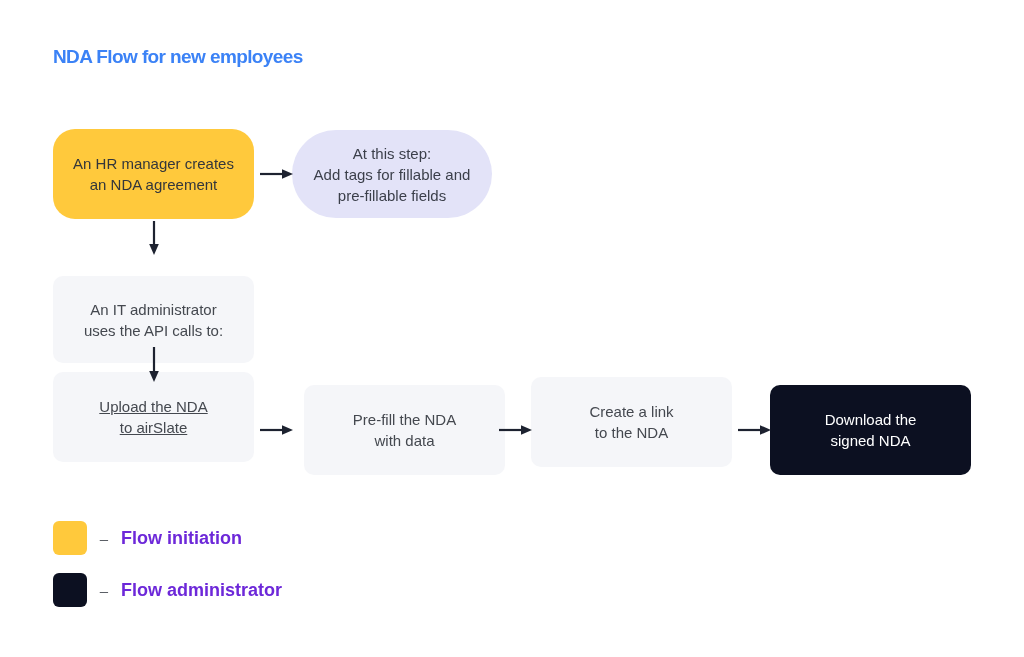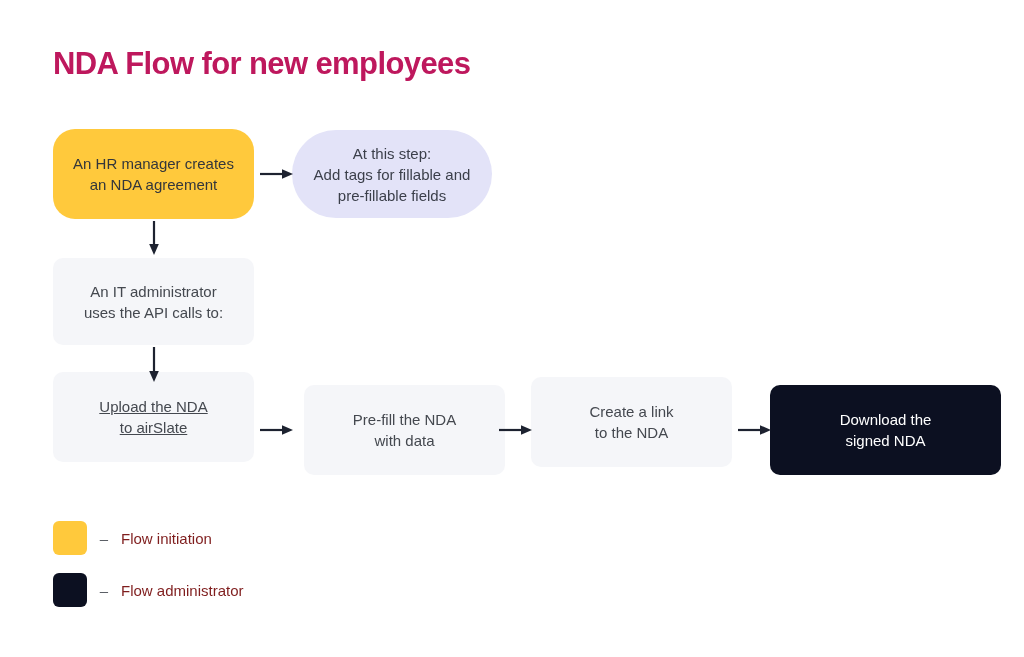--- a/index.html
+++ b/index.html
@@ -20,24 +20,24 @@
     background: #ffffff;
     border-radius: 14px;
     overflow: hidden;
   }
 
   
   .page-title {
     position: absolute;
     left: 53px;
     top: 46px;
-    font-size: 31px;
+    font-size: 19px;
     font-weight: bold;
     letter-spacing: -0.6px;
-    color: #be185d;
+    color: #3b82f6;
     white-space: nowrap;
   }
 
   
   .node {
     position: absolute;
     display: flex;
     align-items: center;
     justify-content: center;
     text-align: center;
@@ -65,25 +65,25 @@
   }
   .node.final {
     background: #0C1021;
     border-radius: 10px;
     color: #ffffff;
   }
 
   
   #node-hr        { left: 53px;  top: 129px; width: 201px; height: 90px; }
   #node-note      { left: 292px; top: 130px; width: 200px; height: 88px; }
-  #node-it        { left: 53px;  top: 258px; width: 201px; height: 87px; }
+  #node-it        { left: 53px;  top: 276px; width: 201px; height: 87px; }
   #node-upload    { left: 53px;  top: 372px; width: 201px; height: 90px; text-decoration: underline; }
   #node-prefill   { left: 304px; top: 385px; width: 201px; height: 90px; }
   #node-link      { left: 531px; top: 377px; width: 201px; height: 90px; }
-  #node-download  { left: 770px; top: 385px; width: 231px; height: 90px; }
+  #node-download  { left: 770px; top: 385px; width: 201px; height: 90px; }
 
   
   .arrow-h {
     position: absolute;
     height: 12px;
     display: block;
   }
   .arrow-v {
     position: absolute;
     width: 12px;
@@ -111,23 +111,24 @@
     flex: 0 0 auto;
   }
   .legend-dash {
     width: 34px;
     text-align: center;
     font-size: 15px;
     color: #5b5f66;
     flex: 0 0 auto;
   }
   .legend-label {
-    font-size: 15px;
-    color: #7f1d1d;
+    font-size: 18px;
+    color: #6d28d9;
     white-space: nowrap;
+    font-weight: bold;
   }
 </style>
 </head>
 <body>
 
 <div id="canvas">
 
   <div class="page-title">NDA Flow for new employees</div>
 
   <div class="node start" id="node-hr">

